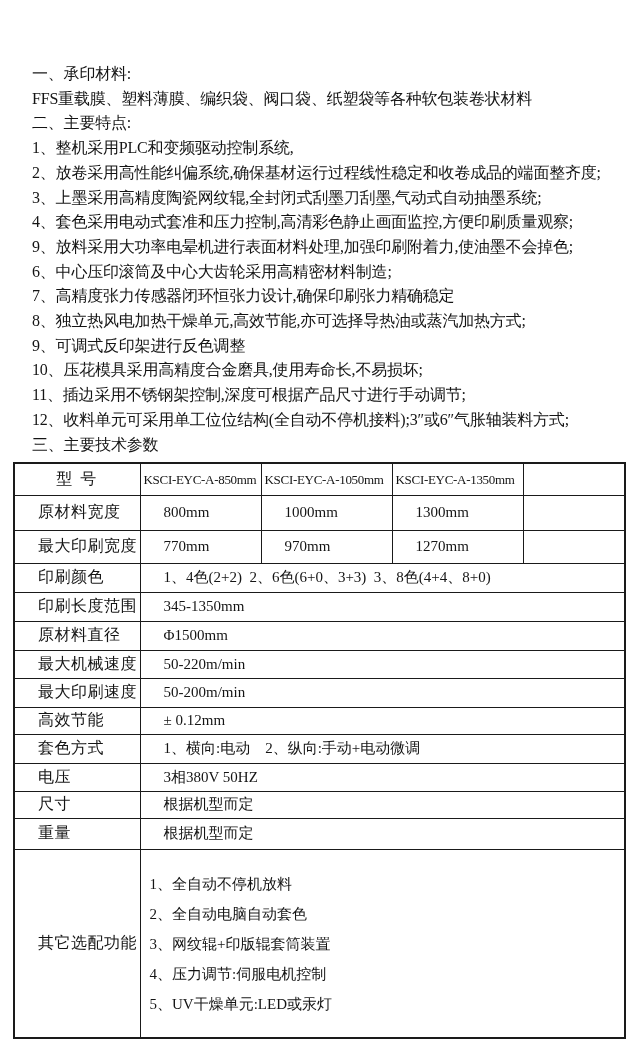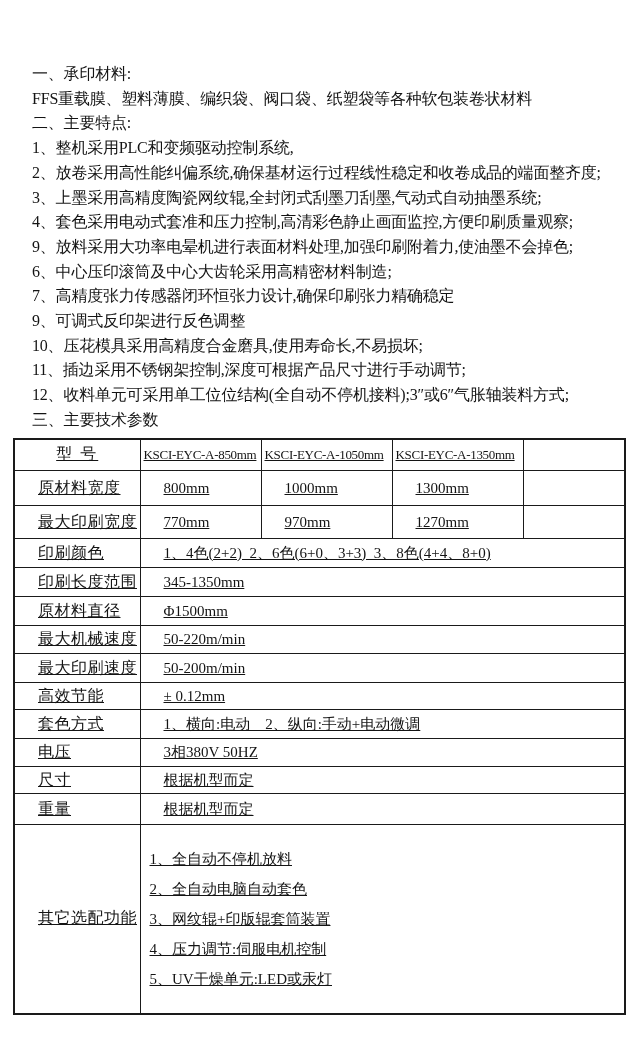--- a/index.html
+++ b/index.html
@@ -11,21 +11,20 @@
   .doc{padding-top:62px;}
   .line{
     font-size:16px;line-height:24.7px;margin-left:32px;
     white-space:nowrap;letter-spacing:-0.2px;
   }
   .line.flush{}
   table.spec{
     border-collapse:collapse;table-layout:fixed;
     margin:5px 0 0 13px;width:611px;
     border:2px solid #1a1a1a;
-    text-decoration:underline;
   }
   .spec td{
     border:1px solid #1a1a1a;
     vertical-align:middle;overflow:hidden;
     padding:0 2px 0 23px;
     font-size:15px;
   }
   .spec td.lbl{font-size:16px;letter-spacing:0.5px;}
   .spec td.ctr{text-align:center;padding:0;letter-spacing:2px;}
   .spec td.mdl{
@@ -44,20 +43,21 @@
   <div class="line">一、承印材料:</div>
   <div class="line flush">FFS重载膜、塑料薄膜、编织袋、阀口袋、纸塑袋等各种软包装卷状材料</div>
   <div class="line">二、主要特点:</div>
   <div class="line">1、整机采用PLC和变频驱动控制系统,</div>
   <div class="line">2、放卷采用高性能纠偏系统,确保基材运行过程线性稳定和收卷成品的端面整齐度;</div>
   <div class="line">3、上墨采用高精度陶瓷网纹辊,全封闭式刮墨刀刮墨,气动式自动抽墨系统;</div>
   <div class="line">4、套色采用电动式套准和压力控制,高清彩色静止画面监控,方便印刷质量观察;</div>
   <div class="line">9、放料采用大功率电晕机进行表面材料处理,加强印刷附着力,使油墨不会掉色;</div>
   <div class="line">6、中心压印滚筒及中心大齿轮采用高精密材料制造;</div>
   <div class="line">7、高精度张力传感器闭环恒张力设计,确保印刷张力精确稳定</div>
+  <div class="line">8、独立热风电加热干燥单元,高效节能,亦可选择导热油或蒸汽加热方式;</div>
   <div class="line">9、可调式反印架进行反色调整</div>
   <div class="line">10、压花模具采用高精度合金磨具,使用寿命长,不易损坏;</div>
   <div class="line">11、插边采用不锈钢架控制,深度可根据产品尺寸进行手动调节;</div>
   <div class="line">12、收料单元可采用单工位位结构(全自动不停机接料);3″或6″气胀轴装料方式;</div>
   <div class="line">三、主要技术参数</div>
 
   <table class="spec">
     <colgroup>
       <col style="width:126px">
         <col style="width:121px">

